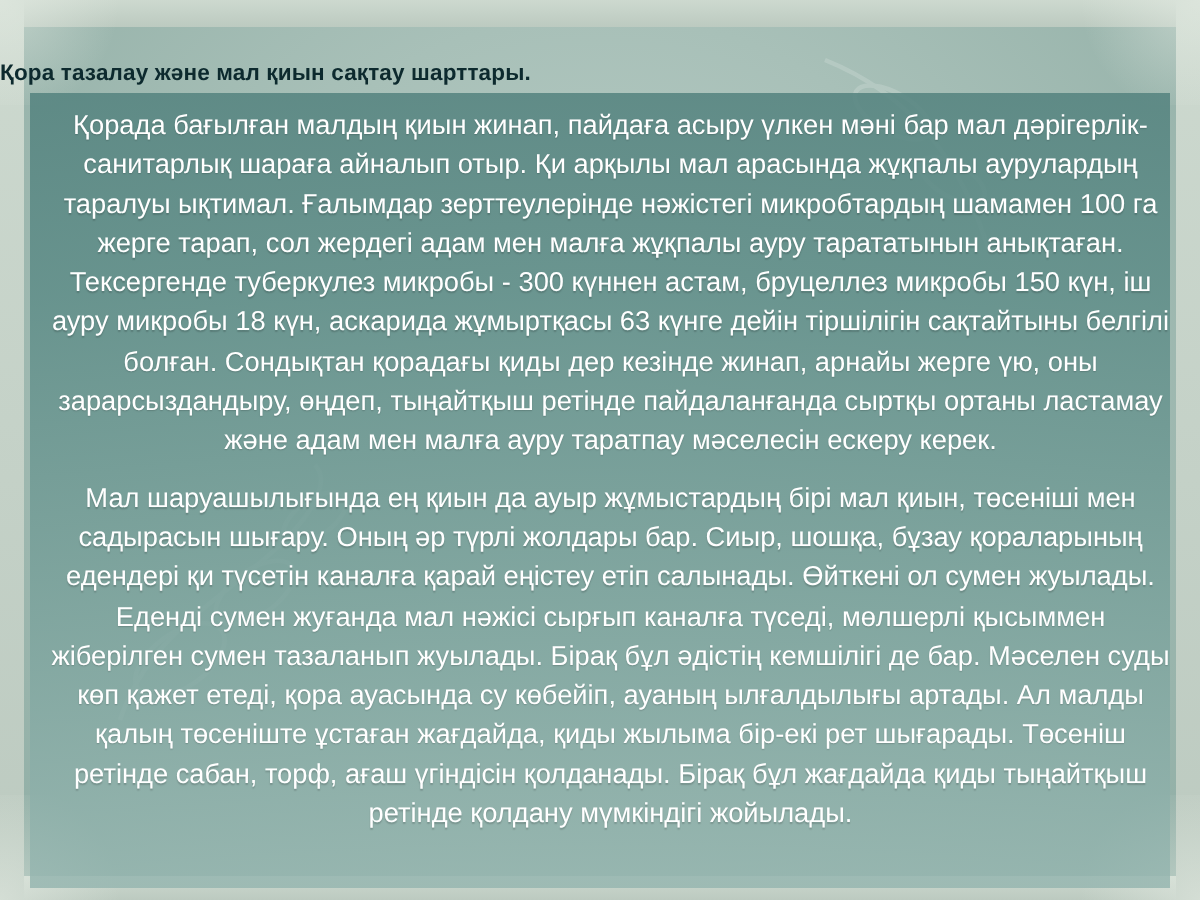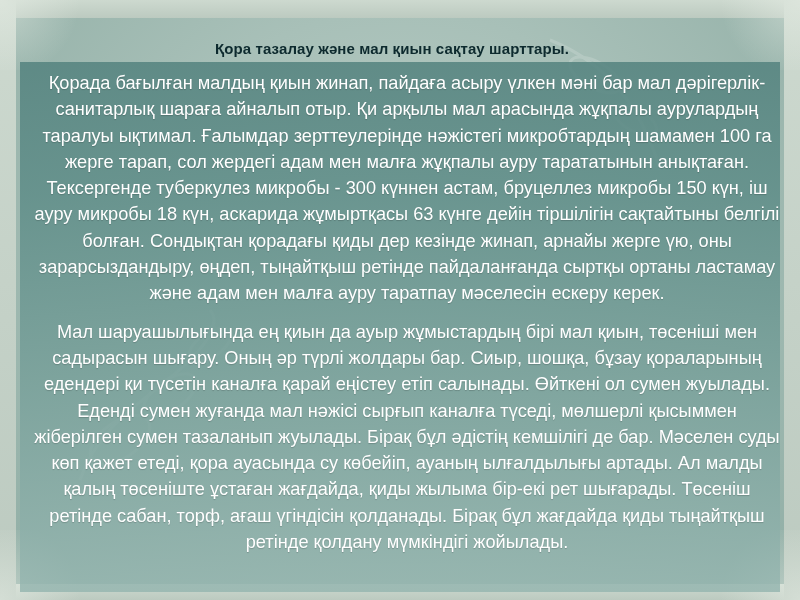--- a/index.html
+++ b/index.html
@@ -67,21 +67,21 @@
     height: 170px;
     opacity: 0.16;
     pointer-events: none;
   }
 
   .title {
     position: absolute;
     left: 0;
     top: 40px;
     width: 784px;
-    text-align: center;
+    text-align: left;
     font-size: 15px;
     font-weight: bold;
     color: #0d2a2e;
     letter-spacing: 0.1px;
     z-index: 5;
   }
 
   .body-box {
     position: absolute;
     left: 20px;

